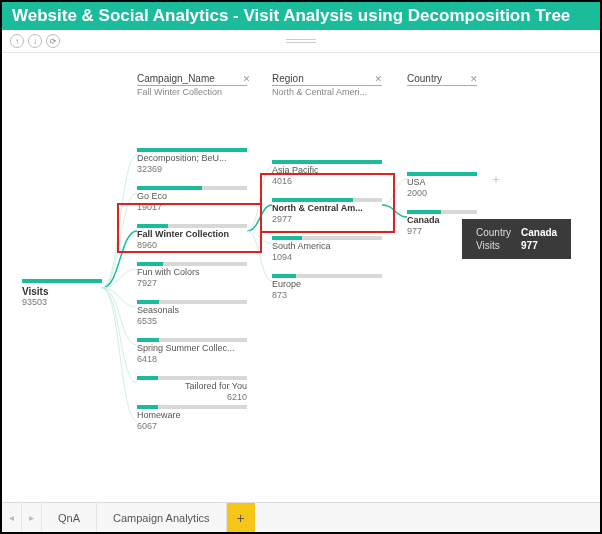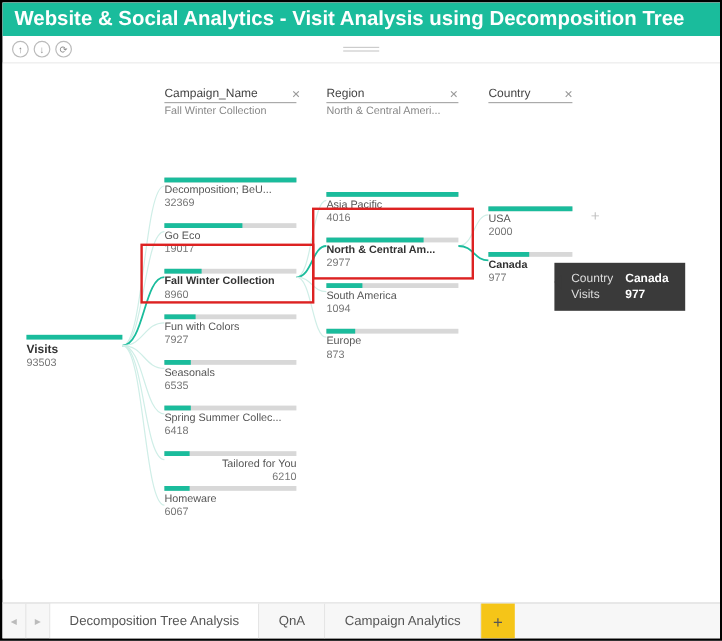--- a/index.html
+++ b/index.html
@@ -220,17 +220,16 @@
           </tr>
     </tbody>
       </table>
   </div>
 
 </div>
 
 <div class="tabs">
   <div class="tab-nav">◂</div>
   <div class="tab-nav">▸</div>
-  <div class="tab">Decomposition Tree Analysis</div>
   <div class="tab inactive">QnA</div>
   <div class="tab inactive">Campaign Analytics</div>
   <div class="tab-add">+</div>
 </div>
 
 </body></html>

